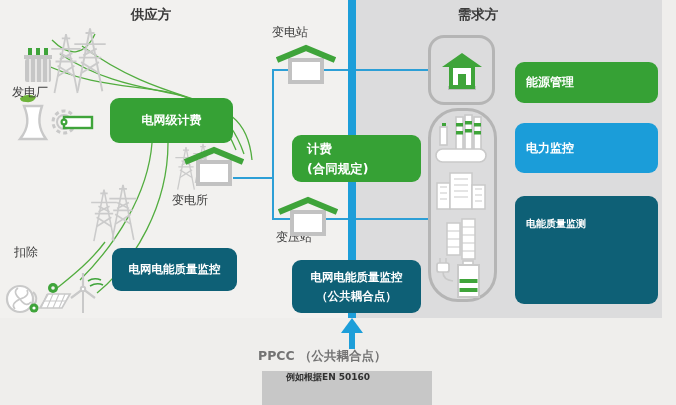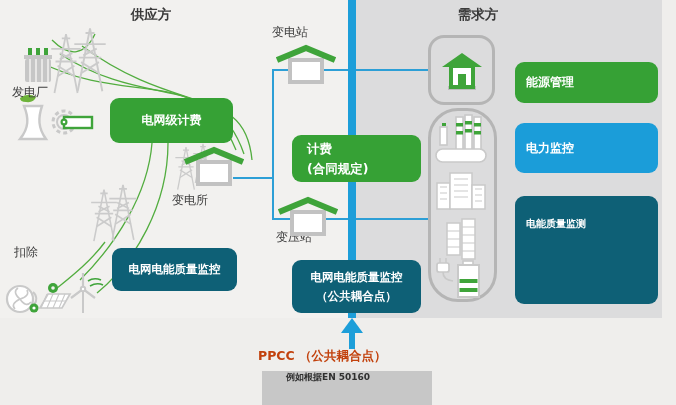--- a/index.html
+++ b/index.html
@@ -31,21 +31,21 @@
       align-items:center;padding-left:11px;}
   .btn-pqmon{left:515px;top:196px;width:143px;height:108px;font-size:10px;
       padding:21px 0 0 11px;}
   .round-box{box-sizing:border-box;border:3px solid #b5b5b5;}
   .container-house{left:428px;top:35px;width:67px;height:70px;border-radius:16px;
       display:flex;align-items:center;justify-content:center;}
   .container-loads{left:428px;top:108px;width:69px;height:194px;border-radius:30px;}
   .arrow-head{left:341px;top:318px;width:0;height:0;border-left:11px solid transparent;
       border-right:11px solid transparent;border-bottom:15px solid #1d9ed9;}
   .arrow-stem{left:349px;top:331px;width:6px;height:18px;background:#1d9ed9;}
-  .ppcc{left:258px;top:348px;font-size:12.5px;font-weight:bold;color:#c2410c;white-space:nowrap;}
+  .ppcc{left:258px;top:348px;font-size:12.5px;font-weight:bold;color:#737373;white-space:nowrap;}
   .monitor-box{left:262px;top:371px;width:170px;height:34px;background:#c7c7c7;overflow:hidden;}
   .monitor-title{margin:2px 0 0 26px;font-size:15px;color:#474747;}
   .monitor-sub{margin:0 0 0 24px;font-size:9px;font-weight:bold;color:#303030;}
   svg{display:block;}
 </style>
 </head>
 <body>
 
 <div class="stage">
 

